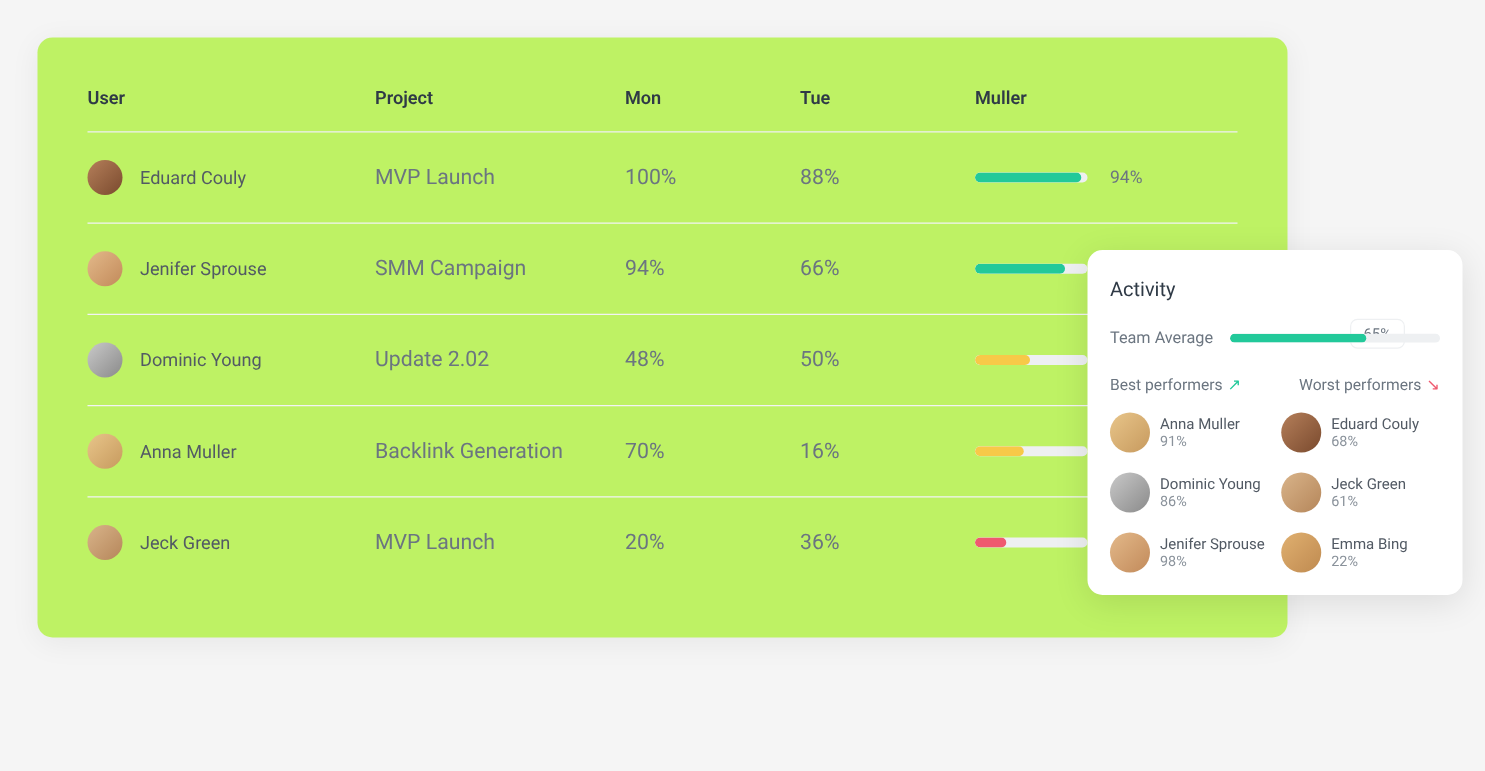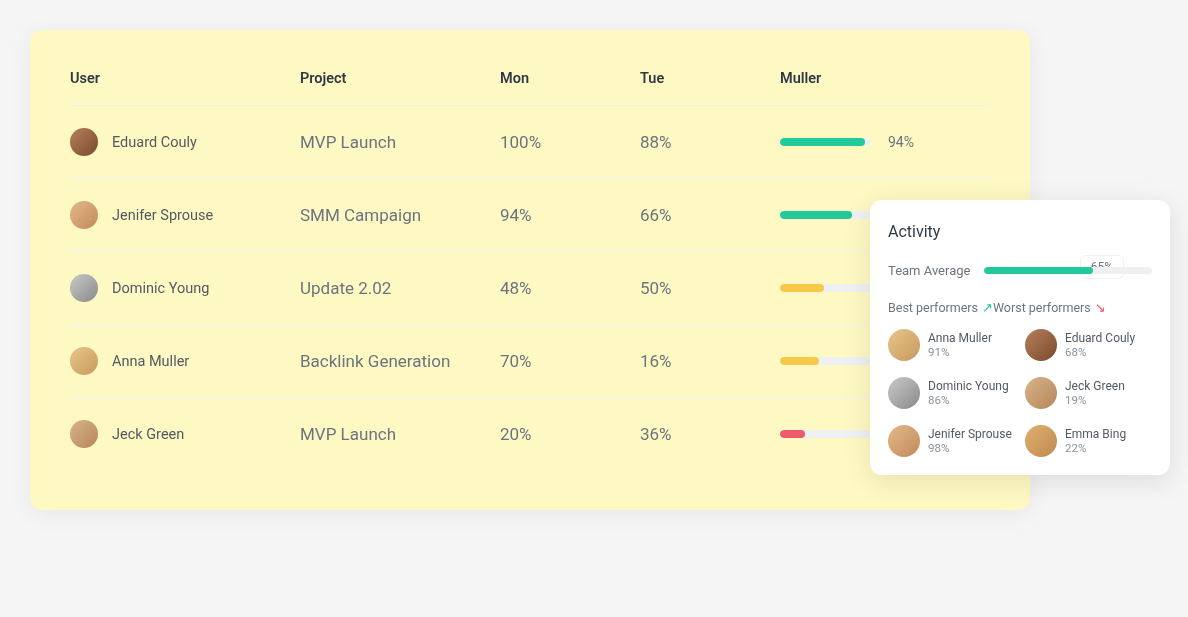--- a/index.html
+++ b/index.html
@@ -5,21 +5,21 @@
   * { box-sizing: border-box; margin: 0; padding: 0; }
   body {
     font-family: -apple-system, BlinkMacSystemFont, "Segoe UI", Roboto, sans-serif;
     background: #f5f5f5;
     padding: 30px;
     width: 1188px;
     height: 617px;
     position: relative;
   }
   .main-card {
-    background: #fef9c3;
+    background: #bef264;
     border-radius: 12px;
     box-shadow: 0 4px 24px rgba(0,0,0,0.06);
     padding: 30px 40px 40px 40px;
     width: 1000px;
   }
   .table-header {
     display: grid;
     grid-template-columns: 230px 200px 140px 140px 200px;
     padding: 10px 0 18px 0;
     border-bottom: 1px solid #eef0f2;
@@ -127,20 +127,21 @@
     right: 28px;
     background: #fff;
     border: 1px solid #eef0f2;
     border-radius: 6px;
     padding: 4px 10px;
     font-size: 12px;
     color: #6b7580;
   }
   .perf-header {
     display: flex;
+    justify-content: space-between;
     margin-bottom: 14px;
   }
   .perf-col-title {
     font-size: 12.5px;
     color: #6b7580;
     display: flex;
     align-items: center;
     gap: 4px;
   }
   .arrow-up { color: #22c99a; font-size: 13px; }
@@ -289,21 +290,21 @@
         <span class="avatar lg" style="background: linear-gradient(135deg, rgb(201, 201, 201), rgb(138, 138, 138));"></span>
         <div class="perf-info">
           <span class="perf-name">Dominic Young</span>
           <span class="perf-pct">86%</span>
         </div>
       </div>
       <div class="perf-item">
         <span class="avatar lg" style="background: linear-gradient(135deg, rgb(217, 180, 138), rgb(181, 134, 90));"></span>
         <div class="perf-info">
           <span class="perf-name">Jeck Green</span>
-          <span class="perf-pct">19%</span>
+          <span class="perf-pct">61%</span>
         </div>
       </div>
       <div class="perf-item">
         <span class="avatar lg" style="background: linear-gradient(135deg, rgb(227, 185, 138), rgb(194, 138, 90));"></span>
         <div class="perf-info">
           <span class="perf-name">Jenifer Sprouse</span>
           <span class="perf-pct">98%</span>
         </div>
       </div>
       <div class="perf-item">

